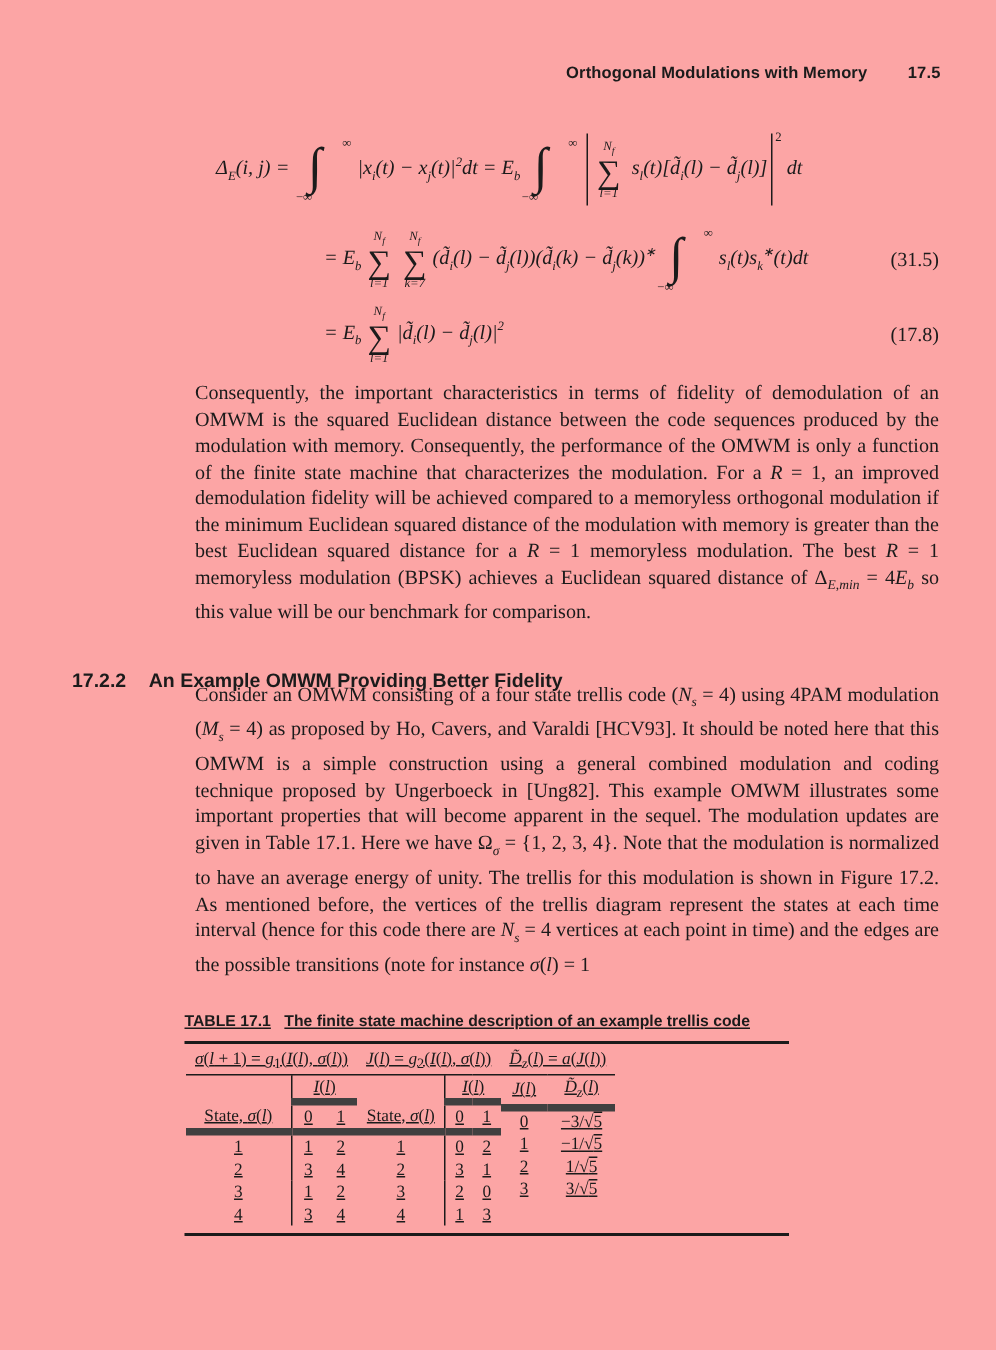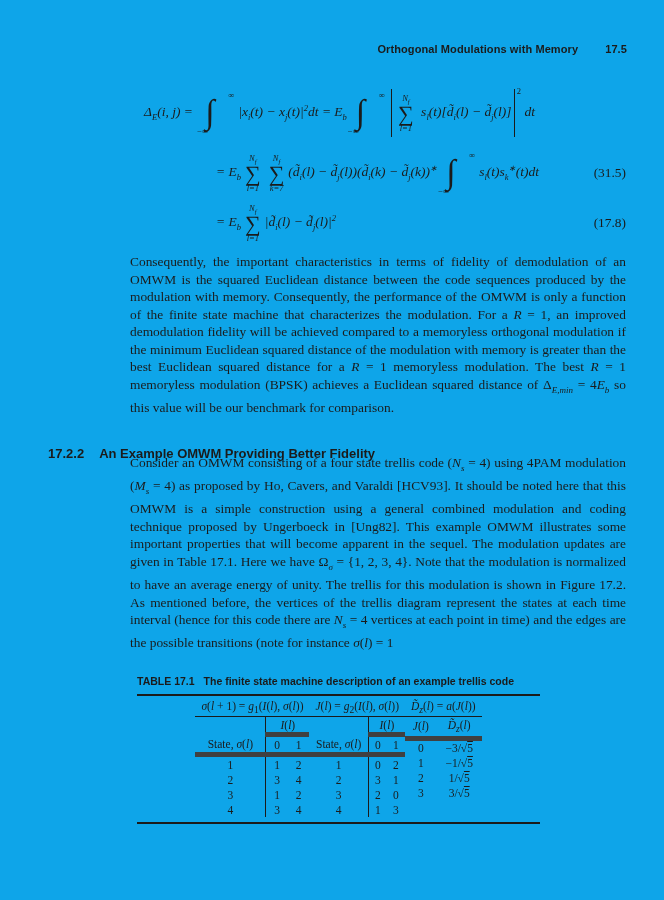--- a/index.html
+++ b/index.html
@@ -1,16 +1,16 @@
 <!DOCTYPE html>
 <html><head>
 <meta charset="utf-8">
 <style>
   html,body{margin:0;padding:0;background:#e8e8e8;}
-  .page{position:relative;width:664px;height:900px;background:#0ea5e9;color:#1b1b1b;overflow:hidden;
+  .page{position:relative;width:664px;height:900px;background:#fca5a5;color:#1b1b1b;overflow:hidden;
         font-family:"Liberation Serif",serif;}
   
   .running-head{position:absolute;top:43px;right:37px;font-family:"Liberation Sans",sans-serif;
         font-weight:bold;font-size:11px;letter-spacing:.1px;}
   .running-head .pagenum{margin-left:27px;}
   
   .col-top{position:absolute;left:130px;top:76px;width:496px;}
   .col-mid{position:absolute;left:130px;top:454px;width:496px;}
   .bodytext{margin:0;font-size:13.4px;line-height:17.5px;text-align:justify;}
   .bodytext i{font-style:italic;}
@@ -34,25 +34,25 @@
   .sum .st,.sum .sb{font-size:8.5px;font-style:italic;}
   .sum .st sub{font-size:6.5px;}
   .sum .so{font-size:22px;line-height:.85;}
   .vbar{display:inline-block;width:1.2px;height:48px;background:#1b1b1b;vertical-align:middle;margin:0 2px;}
   .hi{position:relative;top:-17px;font-size:9px;font-style:normal;}
   
   .section-head{position:absolute;left:48px;top:446px;font-family:"Liberation Sans",sans-serif;
        font-weight:bold;font-size:13px;}
   .section-head .sec-title{margin-left:15px;text-align:right;}
   
-  .tablewrap{position:absolute;left:137px;top:675px;width:403px;}
+  .tablewrap{position:absolute;left:123px;top:675px;width:403px;text-decoration:underline;}
   .tcaption{font-family:"Liberation Sans",sans-serif;font-weight:bold;font-size:10.5px;white-space:nowrap;}
   .tcaption .tcap-text{margin-left:9px;}
   .tgrid{margin-top:7px;border-top:2px solid #1b1b1b;border-bottom:2px solid #1b1b1b;
-       display:flex;justify-content:center;align-items:flex-start;padding:2px 1px 5px 1px;}
+       display:flex;justify-content:flex-start;align-items:flex-start;padding:2px 1px 5px 1px;}
   table.grp{border-collapse:collapse;font-size:11.5px;color:#1b1b1b;}
   table.grp td{padding:1.5px 6px;text-align:center;white-space:nowrap;}
   td.ghead{border-bottom:1px solid #1b1b1b;padding:1px 2px 3px 2px;}
   td.vline{border-right:1px solid #1b1b1b;margin-top:12px;}
   td.bline{border-bottom:5px solid #404040;}
   td.gaptop{padding-top:6px;}
   .ov{text-decoration:overline;}
 </style>
 </head>
 <body>

